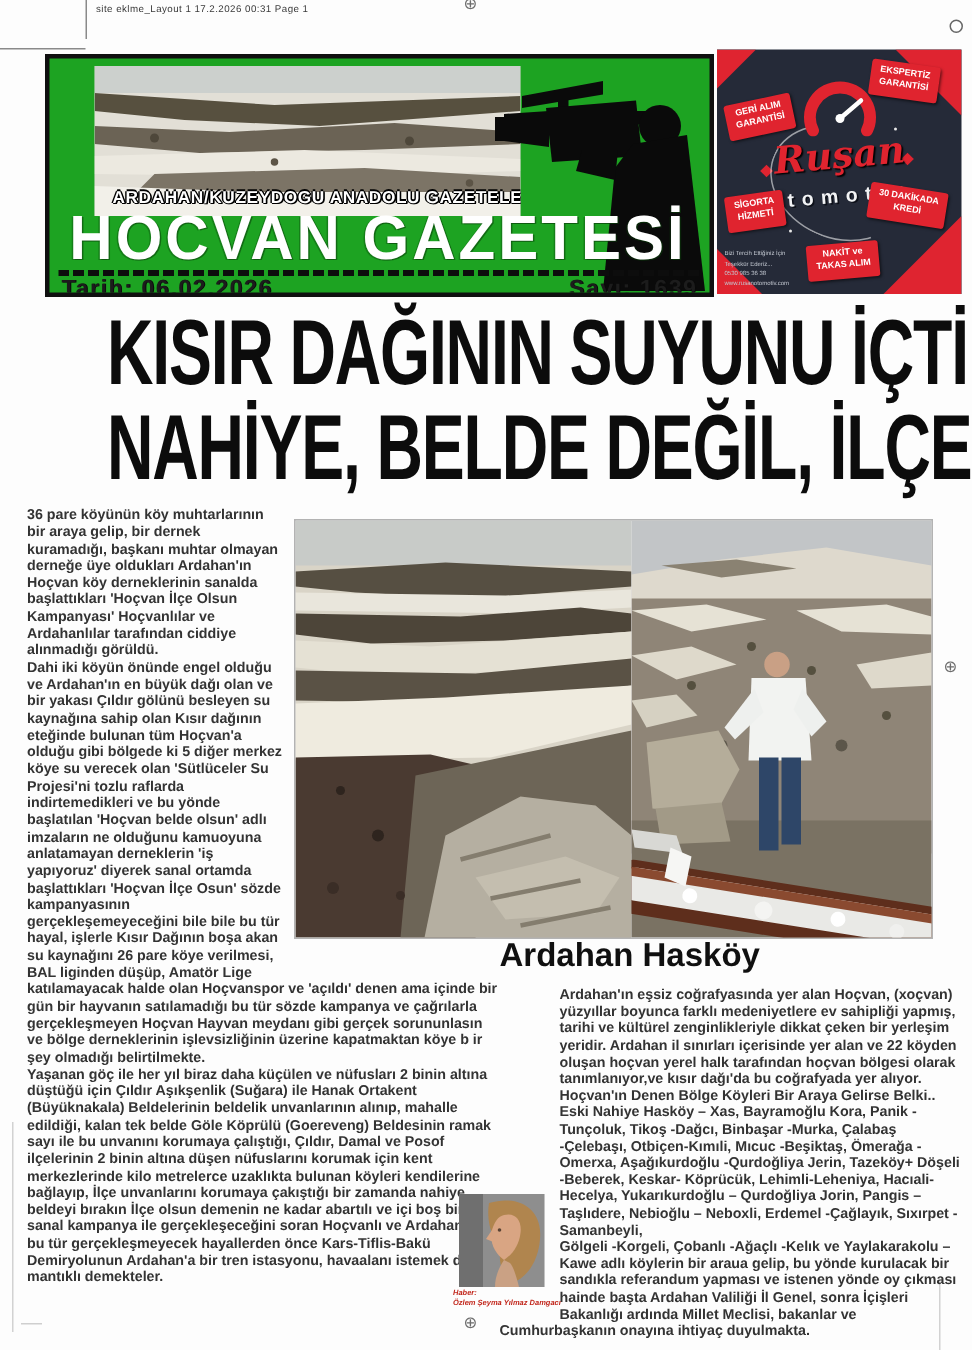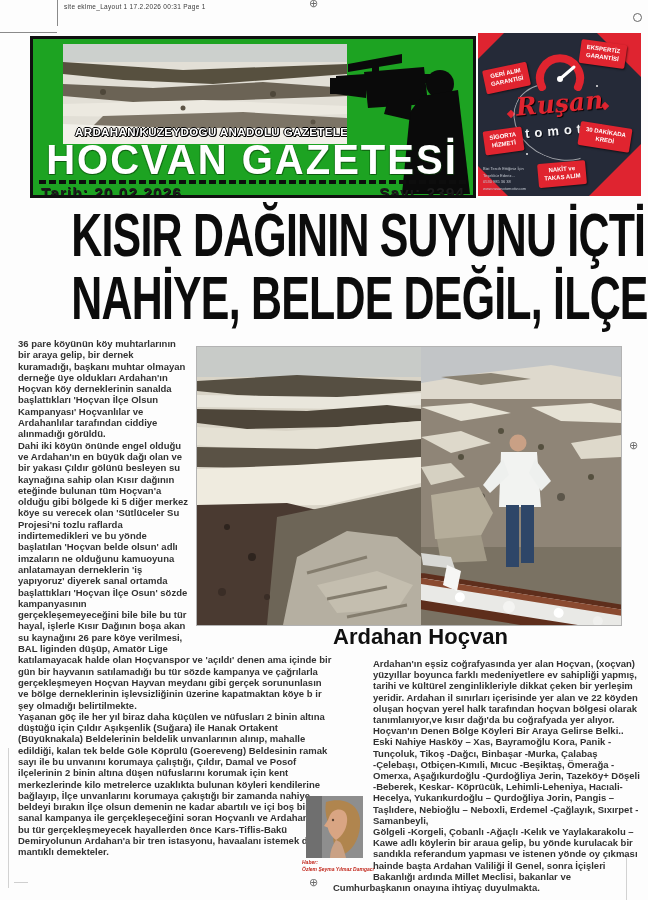--- a/index.html
+++ b/index.html
@@ -129,22 +129,22 @@
         <rect x="0" y="38" width="8" height="16"></rect>
         <rect x="93" y="34" width="16" height="9"></rect>
         <circle cx="110" cy="44" r="14"></circle>
         <polygon points="92,56 128,50 140,154 72,154 80,72"></polygon>
         <polygon points="82,60 58,60 54,74 80,80"></polygon>
       </g>
     </svg>
     <div class="mast-title">HOCVAN GAZETESİ</div>
     <div class="mast-dashes"></div>
     <div class="mast-date">
-      <span>Tarih: 20.02.2026</span>
-      <span>Sayı: 2394</span>
+      <span>Tarih: 06.02.2026</span>
+      <span>Sayı: 1639</span>
     </div>
   </div>
 
   <div class="ad">
     <div class="tri tri-tl"></div>
     <div class="tri tri-tr"></div>
     <div class="tri tri-bl"></div>
     <div class="tri tri-br"></div>
     <div class="ad-diamond" style="left:30px;top:78px;"></div>
     <div class="ad-diamond" style="left:124px;top:70px;"></div>
@@ -251,21 +251,21 @@
     </svg>
   </div>
 
   <div class="article-left">
     <div class="spacer-img"></div>
     <p>36 pare köyünün köy muhtarlarının bir araya gelip, bir dernek kuramadığı, başkanı muhtar olmayan derneğe üye oldukları Ardahan'ın Hoçvan köy derneklerinin sanalda başlattıkları 'Hoçvan İlçe Olsun Kampanyası' Hoçvanlılar ve Ardahanlılar tarafından ciddiye alınmadığı görüldü.</p>
     <p>Dahi iki köyün önünde engel olduğu ve Ardahan'ın en büyük dağı olan ve bir yakası Çıldır gölünü besleyen su kaynağına sahip olan Kısır dağının eteğinde bulunan tüm Hoçvan'a olduğu gibi bölgede ki 5 diğer merkez köye su verecek olan 'Sütlüceler Su Projesi'ni tozlu raflarda indirtemedikleri ve bu yönde başlatılan 'Hoçvan belde olsun' adlı imzaların ne olduğunu kamuoyuna anlatamayan derneklerin 'iş yapıyoruz' diyerek sanal ortamda başlattıkları 'Hoçvan İlçe Osun' sözde kampanyasının gerçekleşemeyeceğini bile bile bu tür hayal, işlerle Kısır Dağının boşa akan su kaynağını 26 pare köye verilmesi, BAL liginden düşüp, Amatör Lige katılamayacak halde olan Hoçvanspor ve 'açıldı' denen ama içinde bir gün bir hayvanın satılamadığı bu tür sözde kampanya ve çağrılarla gerçekleşmeyen Hoçvan Hayvan meydanı gibi gerçek sorununlasın ve bölge derneklerinin işlevsizliğinin üzerine kapatmaktan köye b ir şey olmadığı belirtilmekte.</p>
     <p>Yaşanan göç ile her yıl biraz daha küçülen ve nüfusları 2 binin altına düştüğü için Çıldır Aşıkşenlik (Suğara) ile Hanak Ortakent (Büyüknakala) Beldelerinin beldelik unvanlarının alınıp, mahalle edildiği, kalan tek belde Göle Köprülü (Goereveng) Beldesinin ramak sayı ile bu unvanını korumaya çalıştığı, Çıldır, Damal ve Posof ilçelerinin 2 binin altına düşen nüfuslarını korumak için kent merkezlerinde kilo metrelerce uzaklıkta bulunan köyleri kendilerine bağlayıp, İlçe unvanlarını korumaya çakıştığı  bir zamanda  nahiye, beldeyi bırakın İlçe olsun demenin ne kadar abartılı ve içi boş bir sanal kampanya ile gerçekleşeceğini soran Hoçvanlı ve Ardahanlılar, bu tür gerçekleşmeyecek hayallerden önce Kars-Tiflis-Bakü Demiryolunun Ardahan'a bir tren istasyonu, havaalanı istemek daha mantıklı demekteler.</p>
   </div>
 
-  <div class="section-heading">Ardahan Hoçvan</div>
+  <div class="section-heading">Ardahan Hasköy</div>
   <div class="article-right">
     <div class="spacer-photo"></div>
     <p>Ardahan'ın eşsiz coğrafyasında yer alan Hoçvan, (xoçvan) yüzyıllar boyunca farklı medeniyetlere ev sahipliği yapmış, tarihi ve kültürel zenginlikleriyle dikkat çeken bir yerleşim yeridir. Ardahan il sınırları içerisinde yer alan ve 22 köyden oluşan hoçvan yerel halk tarafından hoçvan bölgesi olarak tanımlanıyor,ve kısır dağı'da bu coğrafyada yer alıyor.</p>
     <p>Hoçvan'ın Denen Bölge Köyleri Bir Araya Gelirse Belki.. Eski Nahiye Hasköy – Xas, Bayramoğlu Kora, Panik - Tunçoluk, Tikoş -Dağcı, Binbaşar -Murka, Çalabaş -Çelebaşı, Otbiçen-Kımıli, Mıcuc -Beşiktaş, Ömerağa -Omerxa, Aşağıkurdoğlu -Qurdoğliya Jerin, Tazeköy+ Döşeli -Beberek, Keskar- Köprücük, Lehimli-Leheniya, Hacıali-Hecelya, Yukarıkurdoğlu – Qurdoğliya Jorin, Pangis – Taşlıdere, Nebioğlu – Neboxli, Erdemel -Çağlayık, Sıxırpet -Samanbeyli,</p>
     <p>Gölgeli -Korgeli, Çobanlı -Ağaçlı -Kelık ve Yaylakarakolu – Kawe adlı köylerin bir araua gelip, bu yönde kurulacak bir sandıkla referandum yapması ve istenen yönde oy çıkması hainde başta Ardahan Valiliği İl Genel, sonra İçişleri Bakanlığı ardında Millet Meclisi, bakanlar ve Cumhurbaşkanın onayına ihtiyaç duyulmakta.</p>
   </div>
 
   <div class="reporter">
     <svg width="57" height="62" viewBox="0 0 57 62">
       <rect x="0" y="0" width="57" height="62" fill="#8e8e8e"></rect>

